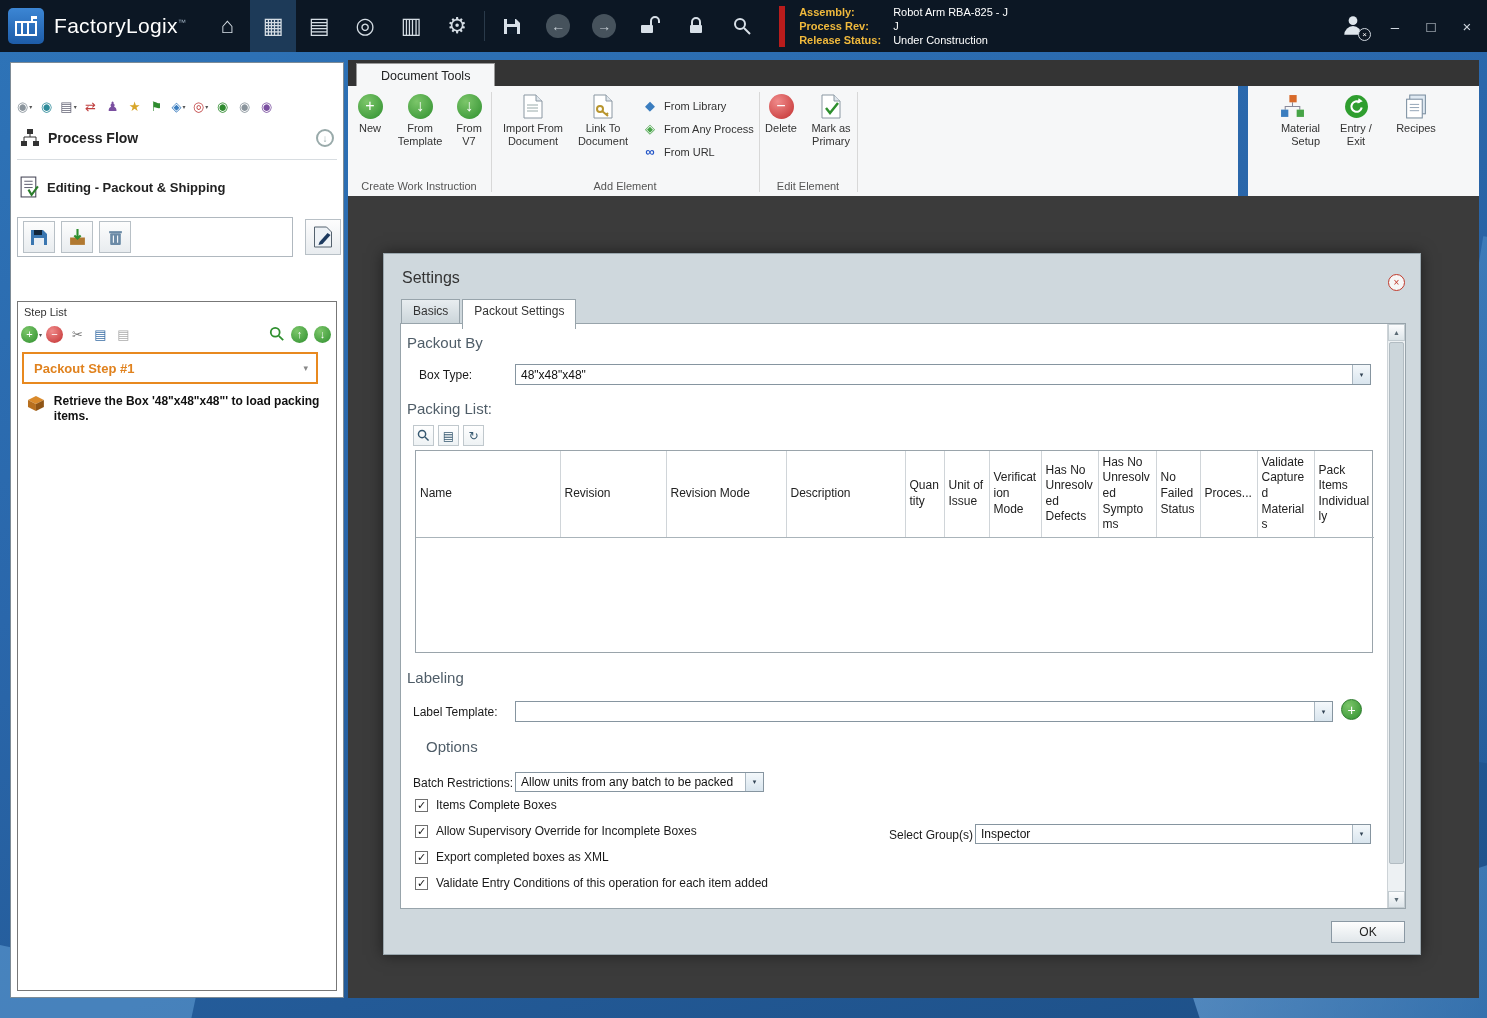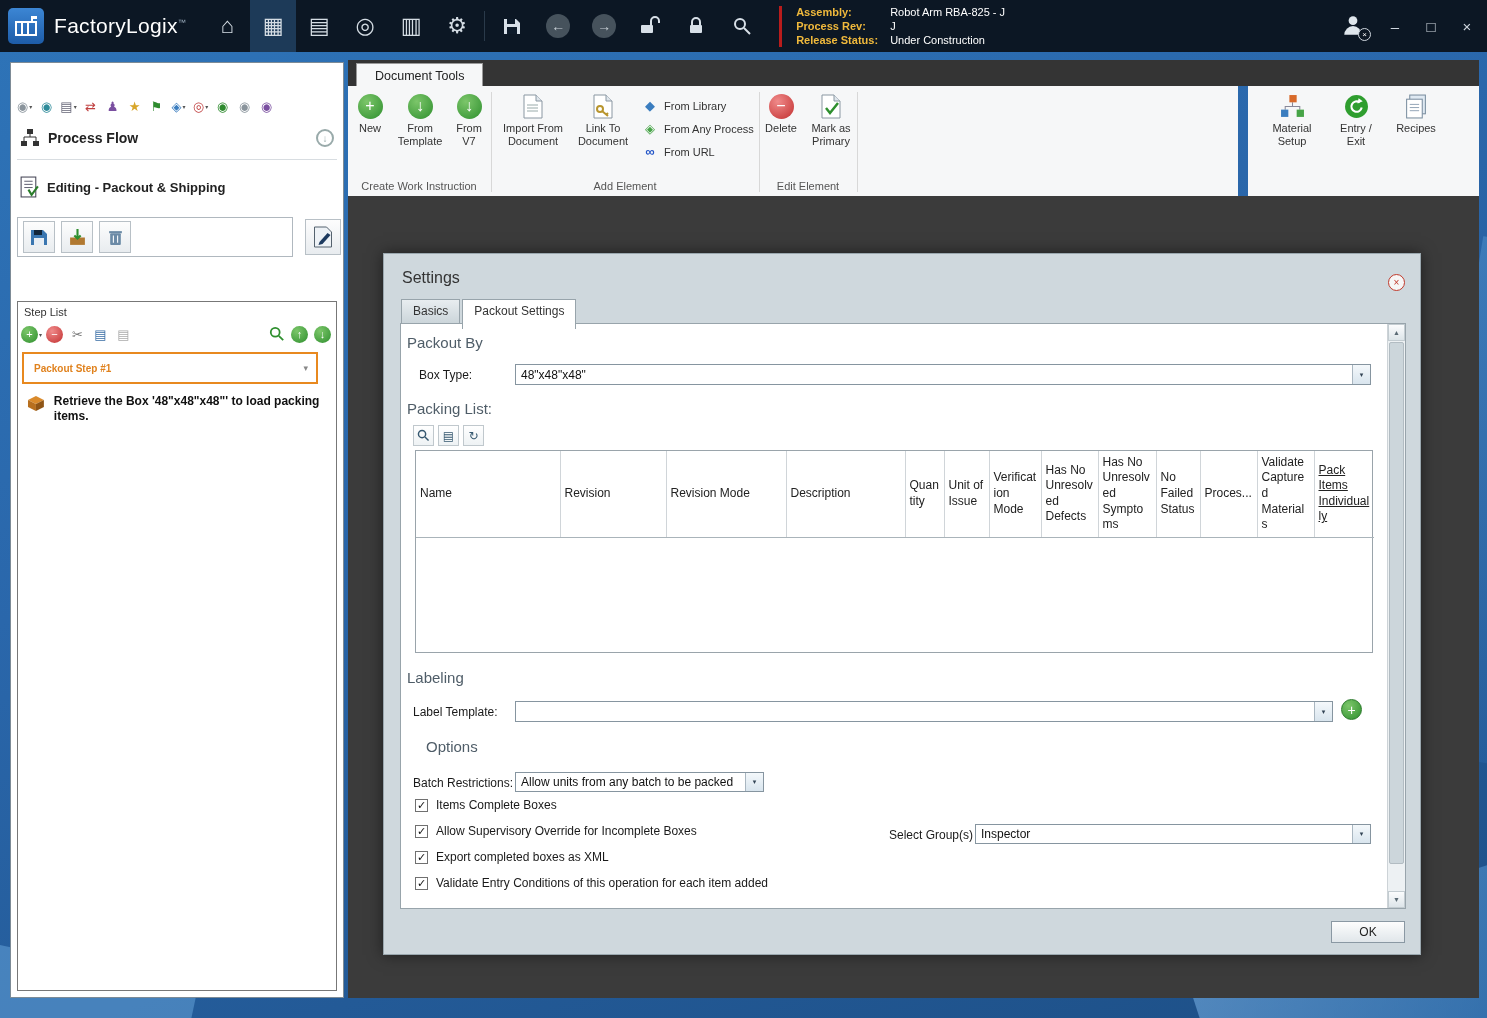--- a/index.html
+++ b/index.html
@@ -16,21 +16,21 @@
 
   
   .titlebar{position:absolute;left:0;top:0;width:1487px;height:52px;background:#0c1724;display:flex;align-items:center;color:#cfd6de;}
   .logo{width:36px;height:36px;margin:0 10px 0 8px;border-radius:5px;background:linear-gradient(#3c86d4,#1d5ca8);display:flex;align-items:center;justify-content:center;flex:0 0 auto;}
   .appname{font-size:21px;color:#fff;letter-spacing:.3px;margin-right:18px;white-space:nowrap;}
   .appname sup{font-size:8px;color:#9fb0c0;}
   .tb-btn{width:46px;height:52px;display:flex;align-items:center;justify-content:center;font-size:22px;color:#d5dde4;cursor:default;position:relative;}
   .tb-btn.active{background:#1d3a58;}
   .tb-sep{width:1px;height:30px;background:#2a3a4a;margin:0 4px;}
   .circle-btn{width:24px;height:24px;border-radius:50%;background:#46525c;color:#c8d0d6;display:flex;align-items:center;justify-content:center;font-size:14px;}
-  .tb-info{margin-left:14px;padding-left:14px;border-left:3px solid #b91c1c;display:flex;flex-direction:column;gap:1px;}
+  .tb-info{margin-left:14px;padding-left:14px;border-left:6px solid #b91c1c;display:flex;flex-direction:column;gap:1px;}
   .tb-info .row{display:flex;font-size:11px;line-height:13px;}
   .tb-info .k{color:#f0b93c;font-weight:bold;width:94px;}
   .tb-info .v{color:#fff;}
   .tb-right{position:absolute;right:12px;top:0;height:52px;display:flex;align-items:center;gap:20px;}
   .winctl{font-size:15px;color:#cfd6de;width:16px;text-align:center;}
   .user-wrap{position:relative;width:26px;height:26px;}
   .user-badge{position:absolute;right:-4px;bottom:-2px;width:11px;height:11px;border-radius:50%;background:#0c1724;color:#fff;font-size:8px;display:flex;align-items:center;justify-content:center;border:1px solid #cfd6de;}
 
   
   .sidebar{position:absolute;left:10px;top:62px;width:334px;height:936px;background:#fff;border:1px solid #7d8b96;box-sizing:border-box;font-size:12px;color:#222;}
@@ -46,31 +46,31 @@
   .sb-div{position:absolute;left:6px;right:6px;height:1px;background:#d8dde1;}
   .act-box{position:absolute;left:6px;top:154px;width:276px;height:40px;border:1px solid #b0b8bf;background:#fff;display:flex;align-items:center;gap:6px;padding-left:5px;box-sizing:border-box;}
   .act-btn{width:30px;height:30px;border:1px solid #b8c0c6;background:linear-gradient(#fdfdfd,#e8ecef);display:flex;align-items:center;justify-content:center;}
   .act-edit{position:absolute;left:294px;top:156px;width:34px;height:34px;border:1px solid #b8c0c6;background:linear-gradient(#fdfdfd,#e8ecef);display:flex;align-items:center;justify-content:center;}
   .cb{width:13px;height:13px;border:1px solid #707070;background:#fff;display:inline-flex;align-items:center;justify-content:center;font-size:11px;color:#111;box-sizing:border-box;flex:0 0 auto;}
   .steplist{position:absolute;left:6px;top:238px;width:320px;height:690px;border:1px solid #777;box-sizing:border-box;background:#fff;}
   .sl-title{position:absolute;left:6px;top:4px;font-size:11px;color:#333;}
   .sl-toolbar{position:absolute;left:4px;top:20px;right:4px;height:24px;display:flex;align-items:center;gap:4px;}
   .sl-spacer{flex:1;}
   .step-item{position:absolute;left:4px;top:50px;right:18px;height:32px;border:2px solid #e8891f;background:#fff;display:flex;align-items:center;box-sizing:border-box;}
-  .step-title{margin-left:10px;color:#e0821e;font-weight:bold;font-size:10px;flex:1;}
+  .step-title{margin-left:10px;color:#e0821e;font-weight:bold;font-size:13px;flex:1;}
   .step-chev{margin-right:8px;color:#888;font-size:9px;}
   .step-desc{position:absolute;left:8px;top:92px;right:8px;display:flex;gap:8px;align-items:flex-start;}
   .step-desc .txt{font-weight:bold;font-size:12px;line-height:15px;color:#111;}
   .gc{width:17px;height:17px;border-radius:50%;display:inline-flex;align-items:center;justify-content:center;color:#fff;font-size:11px;flex:0 0 auto;}
   .gc.green{background:radial-gradient(circle at 35% 30%,#7cc66a,#2e8f2e);}
   .gc.red{background:radial-gradient(circle at 35% 30%,#f08a8a,#c23030);}
 
   
   .tabstrip{position:absolute;left:348px;top:60px;width:1131px;height:26px;background:#343434;}
-  .doc-tab{position:absolute;left:8px;top:3px;height:23px;padding:0 18px;background:#f6f7f8;border:1px solid #999;border-bottom:none;display:flex;align-items:center;font-size:12.5px;color:#222;}
+  .doc-tab{position:absolute;left:8px;top:3px;height:23px;padding:0 24px;background:#f6f7f8;border:1px solid #999;border-bottom:none;display:flex;align-items:center;font-size:12.5px;color:#222;}
   .ribbon{position:absolute;left:348px;top:86px;width:890px;height:110px;background:#f6f7f8;border-bottom:1px solid #d5d5d5;}
   .ribbon-right{position:absolute;left:1248px;top:86px;width:231px;height:110px;background:#f6f7f8;display:flex;gap:10px;padding:6px 0 0 16px;box-sizing:border-box;}
   .rgroup{position:absolute;top:0;bottom:0;}
   .rgroup .btns{display:flex;gap:6px;padding-top:6px;justify-content:center;}
   .glabel{position:absolute;bottom:4px;left:0;right:0;text-align:center;font-size:11px;color:#555;}
   .gsep{position:absolute;top:6px;bottom:4px;width:1px;background:#d8d8d8;}
   .rbtn{display:flex;flex-direction:column;align-items:center;gap:3px;font-size:11px;line-height:1.15;text-align:center;color:#333;padding-top:2px;}
   .rc{width:25px;height:25px;border-radius:50%;display:flex;align-items:center;justify-content:center;color:#fff;font-size:16px;}
   .rc.green{background:radial-gradient(circle at 35% 30%,#7cc66a,#2e8f2e);}
   .rc.red{background:radial-gradient(circle at 35% 30%,#f08a8a,#c23030);}
@@ -88,21 +88,21 @@
   .dlg-panel{position:absolute;left:16px;top:69px;width:1006px;height:586px;background:#fff;border:1px solid #98a4ab;box-sizing:border-box;z-index:2;}
   .ph{position:absolute;font-size:15px;color:#4f5d68;}
   .plabel{position:absolute;font-size:12px;color:#1a1a1a;}
   .sel{position:absolute;height:21px;background:#fff;border:1px solid #8695a0;font-size:12px;color:#111;display:flex;align-items:center;padding:0 20px 0 5px;box-sizing:border-box;}
   .sel .arr{position:absolute;right:0;top:0;bottom:0;width:17px;background:linear-gradient(#f4f8fb,#d9e5ee);border-left:1px solid #a9b6c0;display:flex;align-items:center;justify-content:center;font-size:7px;color:#345;}
   .ptoolbar{position:absolute;left:12px;top:101px;display:flex;gap:4px;}
   .pt-ic{width:19px;height:19px;border:1px solid #c0c8cd;background:linear-gradient(#fff,#eef2f4);display:flex;align-items:center;justify-content:center;font-size:12px;color:#35576f;}
   .ptable{position:absolute;left:14px;top:126px;width:958px;border:1px solid #9aa4ab;box-sizing:border-box;}
   .ptable table{border-collapse:collapse;width:100%;table-layout:fixed;}
   .ptable th{height:86px;border-right:1px solid #d0d5d9;border-bottom:1px solid #aab4ba;font-weight:normal;font-size:12px;color:#222;text-align:left;vertical-align:middle;padding:2px 4px;overflow-wrap:anywhere;line-height:1.3;box-sizing:border-box;}
-  .ptable th:last-child{border-right:none;text-decoration:underline;}
+  .ptable th:last-child{border-right:none;}
   .pbody{height:114px;background:#fff;}
   .cbrow{position:absolute;display:flex;align-items:center;gap:8px;font-size:12px;color:#1a1a1a;}
   .addbtn{position:absolute;left:940px;top:375px;width:21px;height:21px;border-radius:50%;background:radial-gradient(circle at 35% 30%,#7cc66a,#2e8f2e);color:#fff;font-size:14px;display:flex;align-items:center;justify-content:center;border:1px solid #2a7a2a;box-sizing:border-box;}
   .vscroll{position:absolute;top:0;right:0;bottom:0;width:17px;background:#edf1f3;border-left:1px solid #cdd3d7;}
   .vs-up,.vs-down{position:absolute;left:0;right:0;height:17px;display:flex;align-items:center;justify-content:center;font-size:7px;color:#5a6a74;background:linear-gradient(#fbfcfd,#dde5e9);border:1px solid #c3ccd1;box-sizing:border-box;}
   .vs-up{top:0;} .vs-down{bottom:0;}
   .vs-thumb{position:absolute;left:1px;right:1px;top:18px;height:520px;background:#ccd6db;border:1px solid #b2bcc2;border-radius:2px;}
   .okbtn{position:absolute;left:947px;top:667px;width:74px;height:22px;background:linear-gradient(#fdfdfd,#e0e6ea);border:1px solid #8a98a3;font-size:12px;color:#222;display:flex;align-items:center;justify-content:center;box-sizing:border-box;}
 </style>
 </head>
@@ -436,21 +436,21 @@
           </svg>
         <span>Mark as Primary</span>
       </div>
     </div>
     <div class="glabel">Edit Element</div>
   </div>
   <div class="gsep" style="left:509px;"></div>
 </div>
 
 <div class="ribbon-right">
-  <div class="rbtn" style="width:56px;">
+  <div class="rbtn" style="width:56px;text-align:right;">
     <svg width="25" height="25" viewBox="0 0 24 24">
         <path d="M12 8v4M12 12H5v3M12 12h7v3" stroke="#889" fill="none"></path>
         <rect x="9" y="1" width="7" height="7" fill="#d86a2a"></rect>
         <rect x="1" y="15" width="7" height="7" fill="#3a7dbf"></rect>
         <rect x="16" y="15" width="7" height="7" fill="#47a447"></rect>
       </svg>
     <span>Material Setup</span>
   </div>
   <div class="rbtn" style="width:52px;">
     <svg width="25" height="25" viewBox="0 0 24 24">

